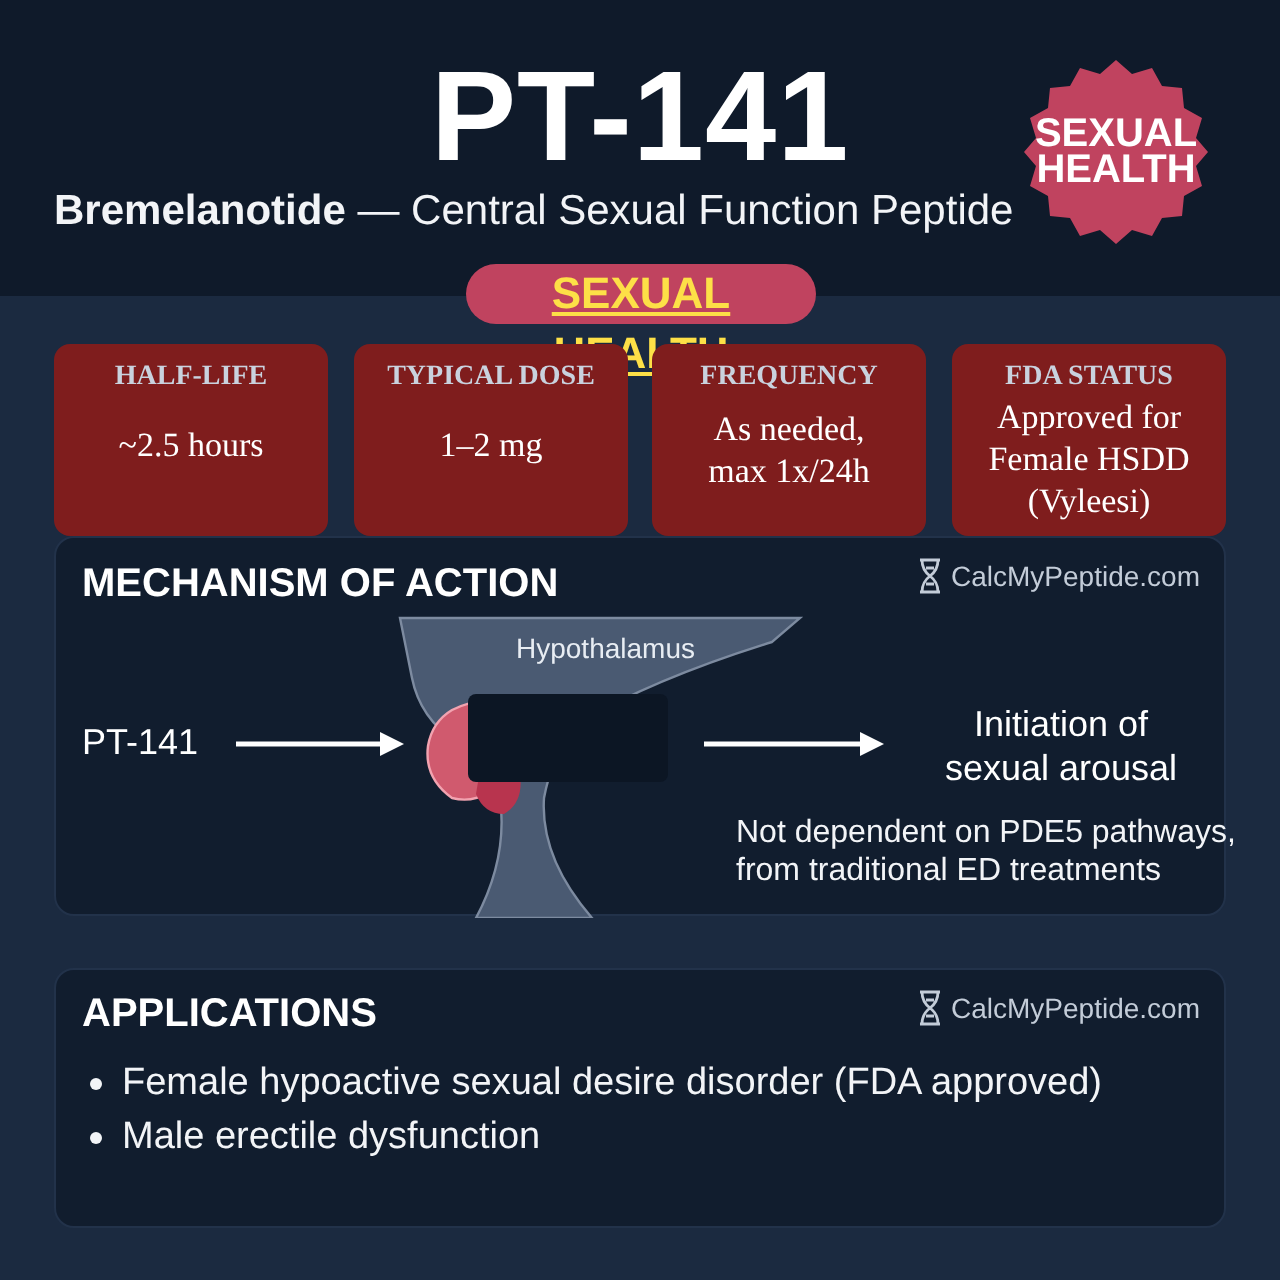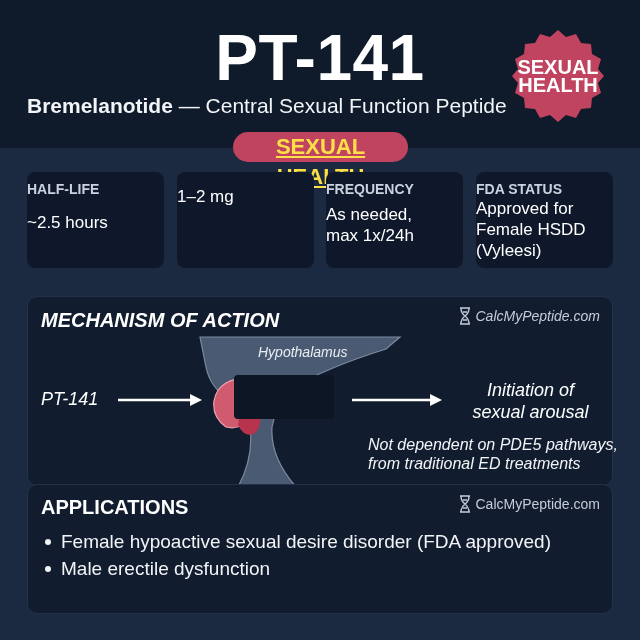--- a/index.html
+++ b/index.html
@@ -33,41 +33,41 @@
     font-size: 20px; font-weight: bold; line-height: 18px; color: #fff;
   }
   .pill {
     position: absolute; left: 233px; top: 132px; width: 175px; height: 30px;
     background: #c0435f; border-radius: 15px; text-align: center;
     font-size: 22px; font-weight: bold; line-height: 30px; color: #fde047; text-decoration: underline;
   }
   .stats { position: absolute; left: 27px; top: 172px; width: 586px; height: 96px; }
   .stat {
     position: absolute; top: 0; width: 137px; height: 96px;
-    background: #0f172a; border-radius: 8px; 
+    background: #7f1d1d; border-radius: 8px; text-align: center; font-family: Liberation Serif, serif;
   }
   .stat-label {
     display: block; margin-top: 8px; font-size: 14px; font-weight: bold;
     color: #c9d2de; line-height: 18px;
   }
   .stat-value {
     display: block; font-size: 17px; color: #ffffff; line-height: 21px;
   }
   .panel {
     position: absolute; left: 27px; width: 586px; background: #111d2e;
     border-radius: 10px; border: 1px solid #22324a;
   }
   .panel-title {
     position: absolute; left: 13px; font-size: 20px; font-weight: bold; color: #fff;
   }
   .brand {
     position: absolute; right: 12px; font-size: 14px; color: #c3ccd8;
     display: flex; align-items: center; gap: 4px;
   }
-  .mech { top: 296px; height: 190px; font-style: italic; }
+  .mech { top: 268px; height: 190px; }
   .apps { top: 484px; height: 130px; }
   .diagram { position: absolute; left: 0; top: 0; width: 586px; height: 190px; }
   .d-text { position: absolute; color: #fff; white-space: nowrap; }
   .apps ul { position: absolute; left: 13px; top: 43px; list-style: none; }
   .apps li {
     font-size: 19px; color: #f2f4f7; line-height: 27px; white-space: nowrap;
     position: relative; padding-left: 20px;
   }
   .apps li::before {
     content: ""; position: absolute; left: 4px; top: 11px; width: 6px; height: 6px;
@@ -92,20 +92,21 @@
 </div>
 
 <div class="pill">SEXUAL HEALTH</div>
 
 <div class="stats">
   <div class="stat" style="left:0;">
     <span class="stat-label">HALF-LIFE</span>
     <span class="stat-value" style="margin-top:14px;">~2.5 hours</span>
   </div>
   <div class="stat" style="left:150px;">
+    <span class="stat-label">TYPICAL DOSE</span>
     <span class="stat-value" style="margin-top:14px;">1–2 mg</span>
   </div>
   <div class="stat" style="left:299px;">
     <span class="stat-label">FREQUENCY</span>
     <span class="stat-value" style="margin-top:6px;">As needed,</span>
     <span class="stat-value">max 1x/24h</span>
   </div>
   <div class="stat" style="left:449px;">
     <span class="stat-label">FDA STATUS</span>
     <span class="stat-value" style="margin-top:0px;">Approved for</span>

